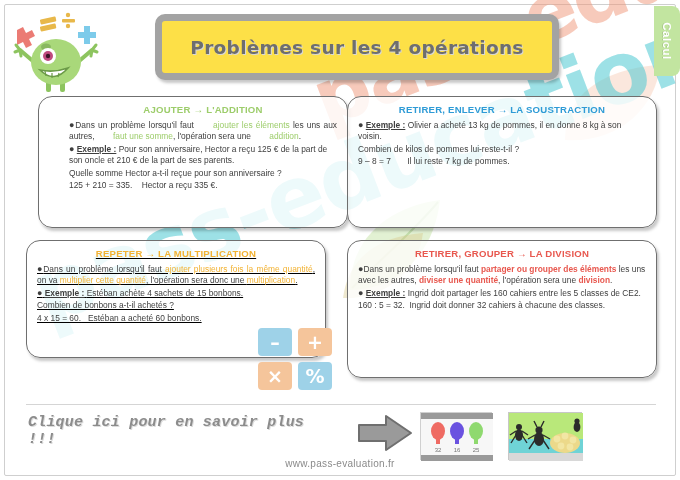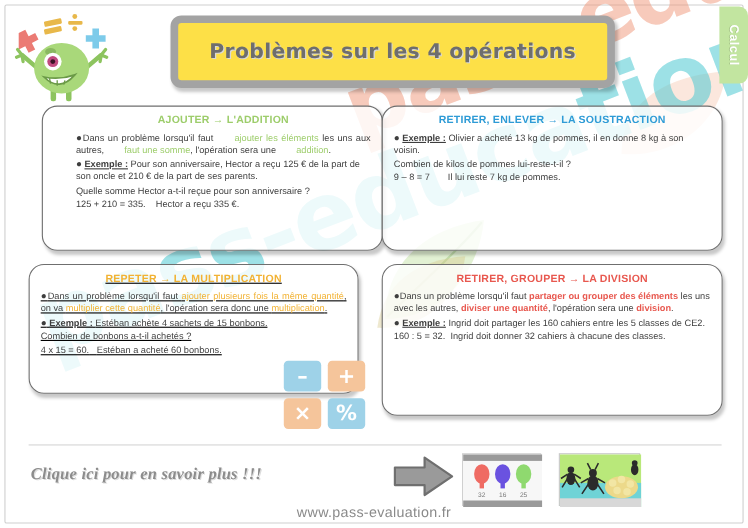--- a/index.html
+++ b/index.html
@@ -103,35 +103,35 @@
   .op-plus{background:#f5c59b;}
   .op-times{background:#f5c59b;}
   .op-div{background:#9ed2e8;}
 
   
   .cta{
     position:absolute;left:28px;top:418px;width:300px;height:26px;z-index:8;
     display:flex;align-items:center;
   }
   .cta span{
-    font-family:Liberation Serif, serif;
+    font-family:Liberation Mono, monospace;
     font-size:15px;font-weight:bold;font-style:italic;color:#8c8c8c;
     text-shadow:1px 1px 0 #dcdcdc;letter-spacing:.2px;
   }
   .arrow{position:absolute;left:356px;top:412px;width:58px;height:42px;z-index:8;}
 
   .thumb{
     position:absolute;z-index:8;box-sizing:border-box;
   }
   .thumb-balloons{left:420px;top:412px;width:72px;height:48px;background:#fafafa;border:1px solid #d0d0d0;}
   .thumb-ants{left:508px;top:412px;width:74px;height:48px;border:1px solid #c7c7c7;}
 
   .footer{
     position:absolute;left:0;top:458px;width:680px;text-align:center;z-index:8;
-    font-size:13px;color:#8a8a8a;letter-spacing:.3px;
+    font-size:10px;color:#8a8a8a;letter-spacing:.3px;
   }
   .rule{
     position:absolute;left:26px;top:404px;width:630px;height:0;
     border-top:1px solid #d5d5d5;z-index:6;
   }
 </style>
 </head>
 <body>
 
 <div class="page">

